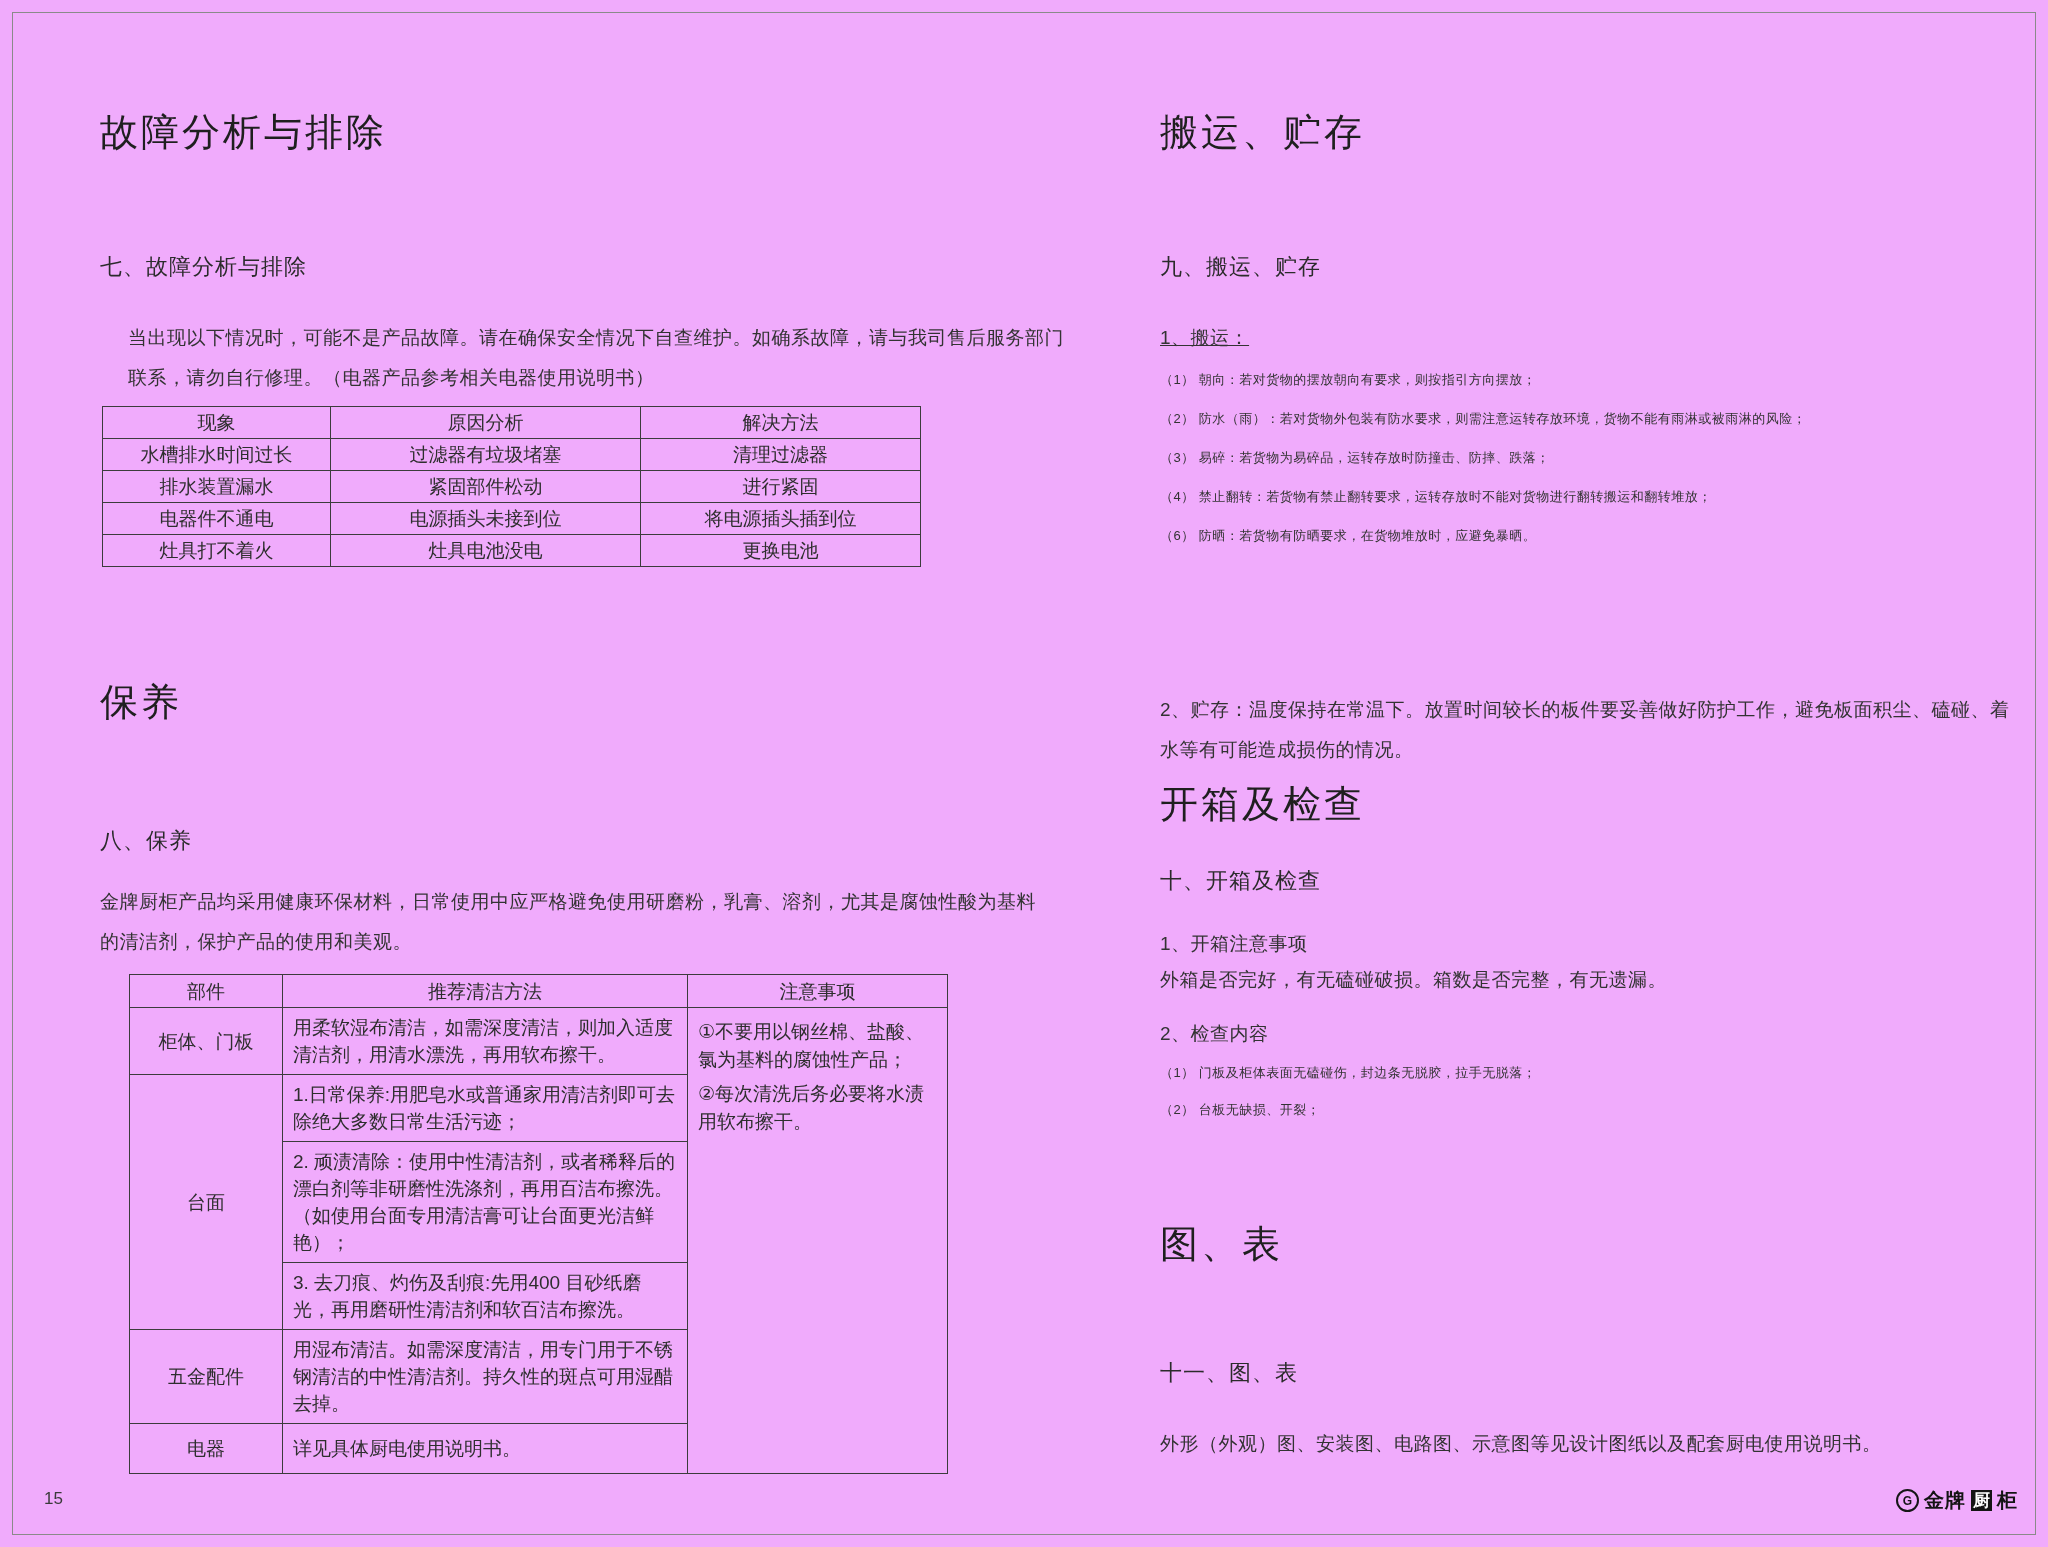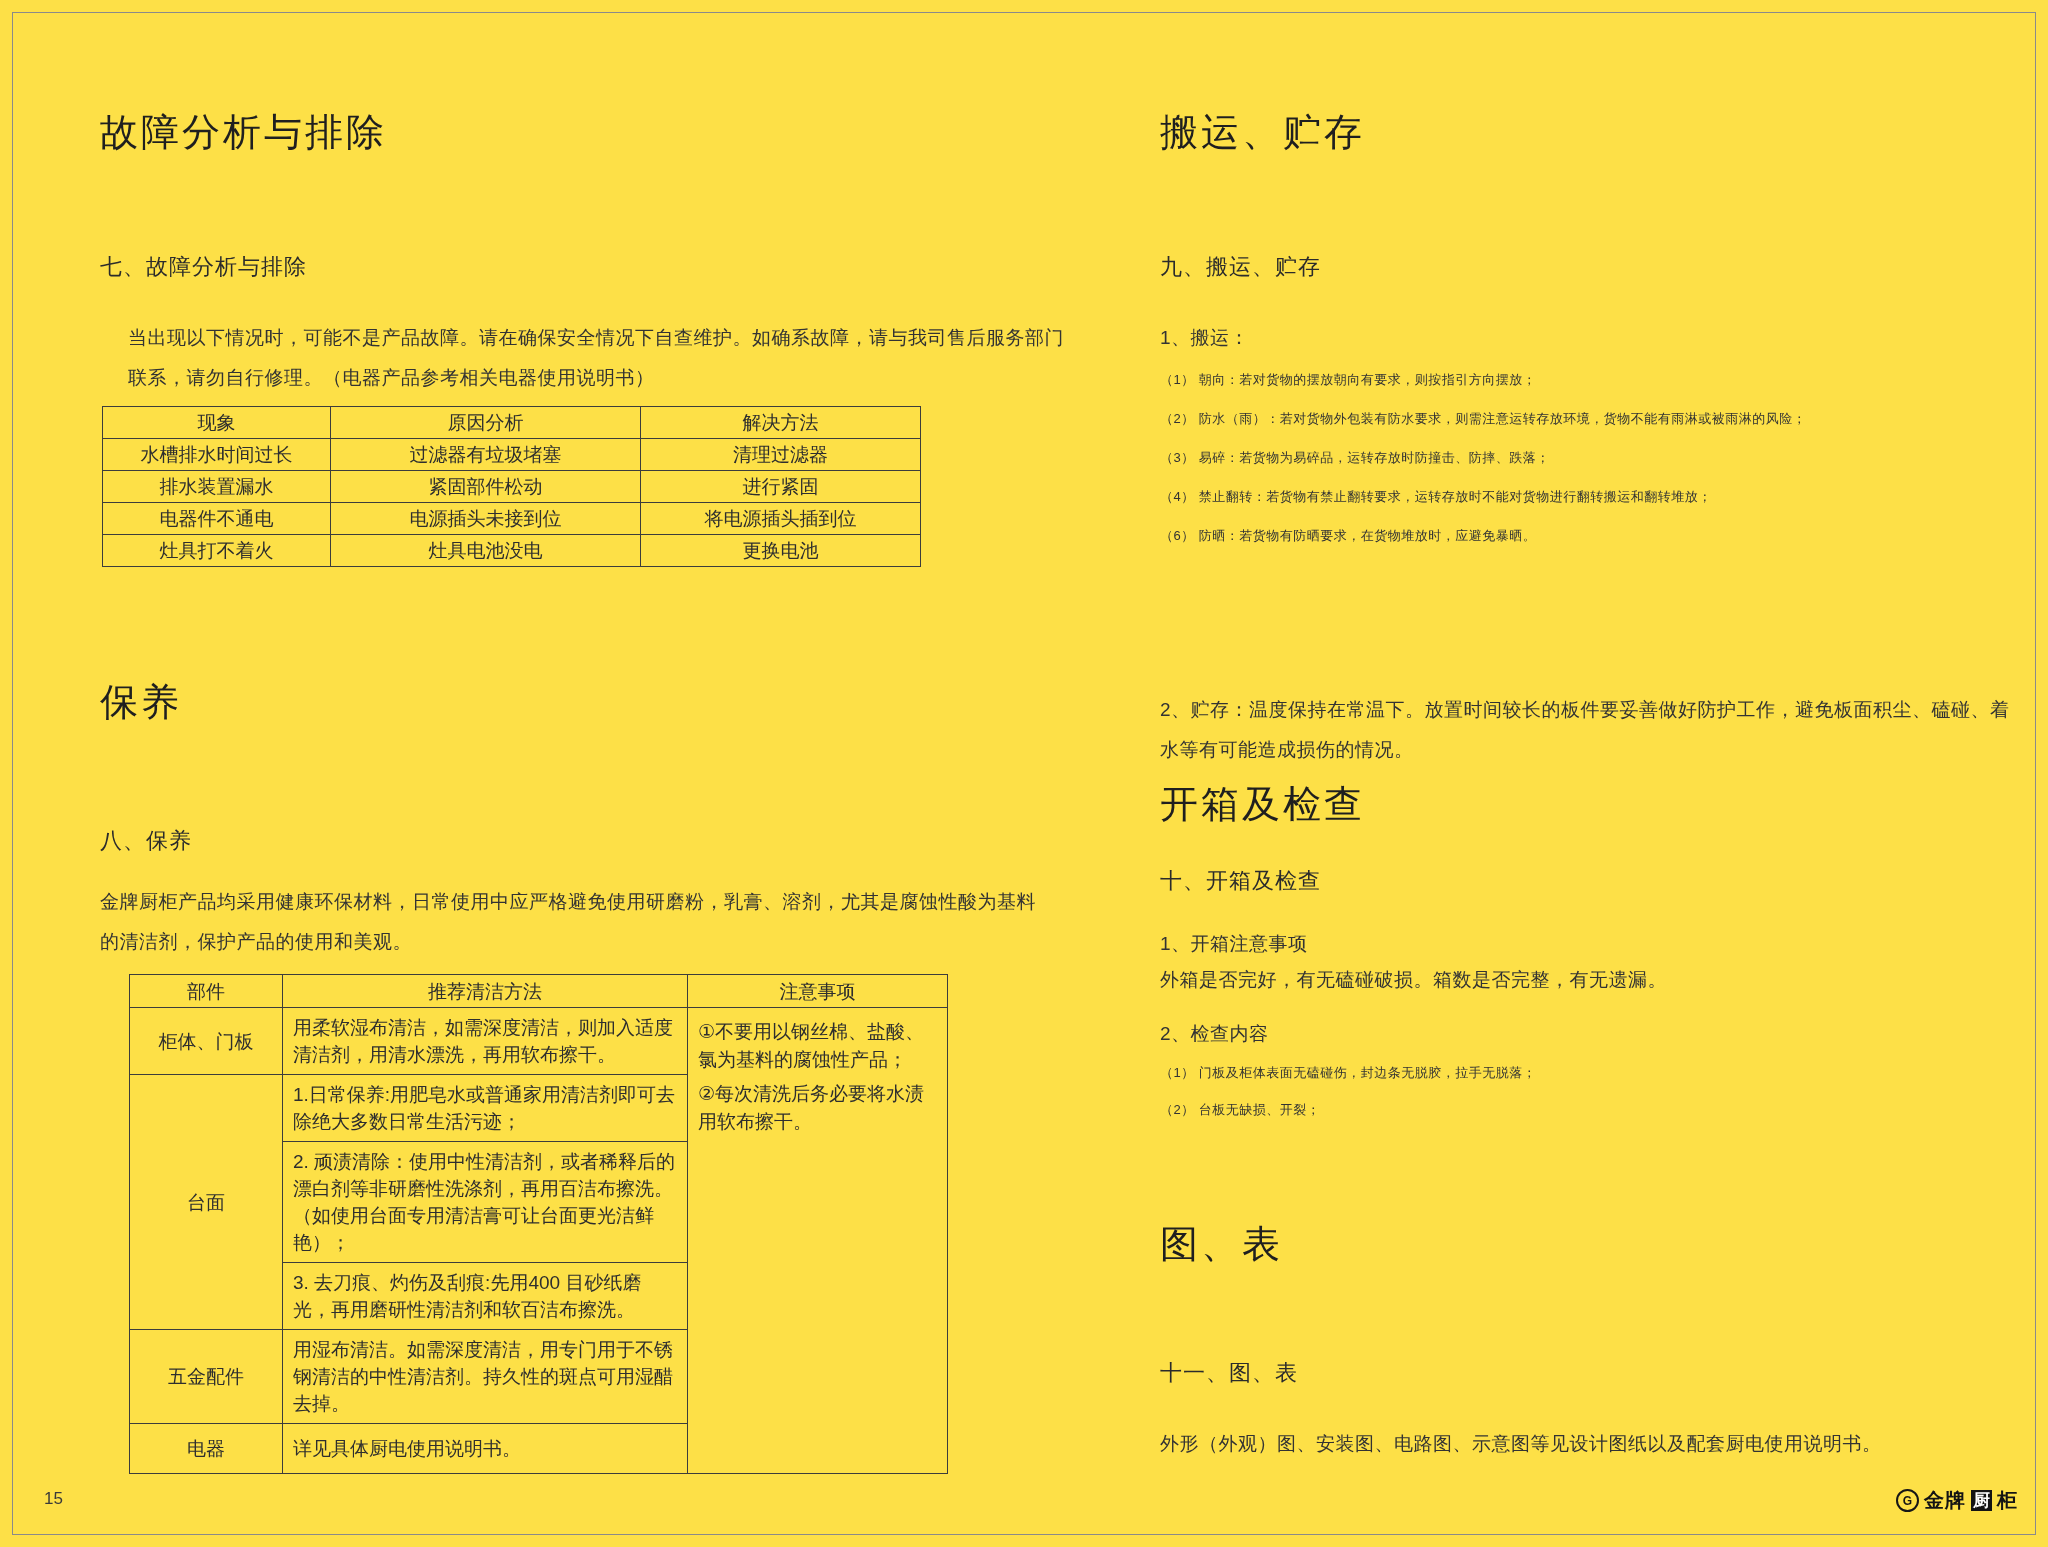--- a/index.html
+++ b/index.html
@@ -1,19 +1,19 @@
 <!DOCTYPE html>
 <html><head>
 <meta charset="utf-8">
 <style>
   html,body{margin:0;padding:0;background:#e8e8e8;}
   .page{
     position:relative;
     width:2048px;height:1547px;
-    background:#fde047;
+    background:#f0abfc;
     font-family:"Liberation Sans","DejaVu Sans",sans-serif;
     color:#2e2e2e;
     overflow:hidden;
   }
   .page-border{
     position:absolute;inset:12px;
     border:1px solid #8a8a8a;
     pointer-events:none;
   }
   .blk{position:absolute;}
@@ -163,21 +163,21 @@
         <td class="c" style="height:37px;">电器</td>
         <td>详见具体厨电使用说明书。</td>
       </tr>
     </tbody>
   </table>
 
   <h1 class="blk big-title" style="left:1160px;top:106px;">搬运、贮存</h1>
 
   <h2 class="blk sec-heading" style="left:1160px;top:252px;">九、搬运、贮存</h2>
 
-  <p class="blk body-text" style="left:1160px;top:322px;width:852px;line-height:32px;">1、搬运：</p>
+  <p class="blk body-text" style="left:1160px;top:322px;width:852px;line-height:32px;text-decoration:underline;">1、搬运：</p>
 
   <div class="blk list" style="left:1160px;top:360px;width:852px;">
     <p>（1） 朝向：若对货物的摆放朝向有要求，则按指引方向摆放；</p>
     <p>（2） 防水（雨）：若对货物外包装有防水要求，则需注意运转存放环境，货物不能有雨淋或被雨淋的风险；</p>
     <p>（3） 易碎：若货物为易碎品，运转存放时防撞击、防摔、跌落；</p>
     <p>（4） 禁止翻转：若货物有禁止翻转要求，运转存放时不能对货物进行翻转搬运和翻转堆放；</p>
     <p>（6） 防晒：若货物有防晒要求，在货物堆放时，应避免暴晒。</p>
   </div>
 
   <p class="blk body-text" style="left:1160px;top:690px;width:852px;">2、贮存：温度保持在常温下。放置时间较长的板件要妥善做好防护工作，避免板面积尘、磕碰、着水等有可能造成损伤的情况。</p>

